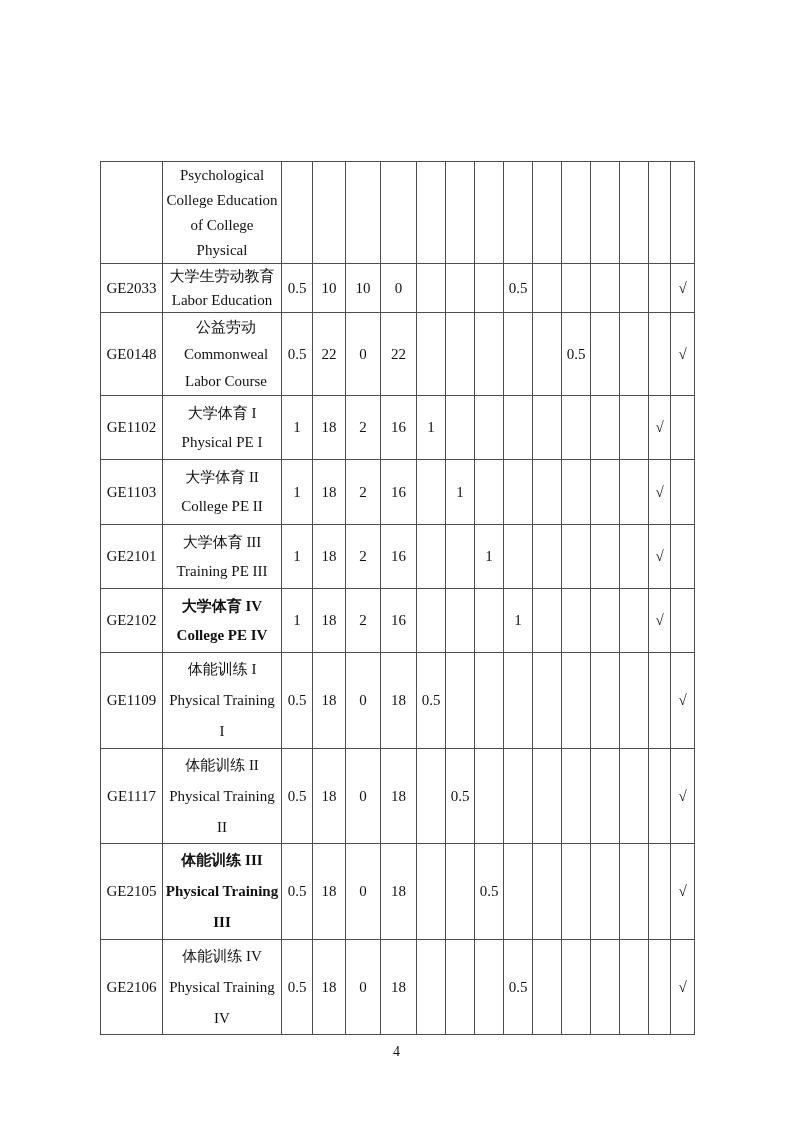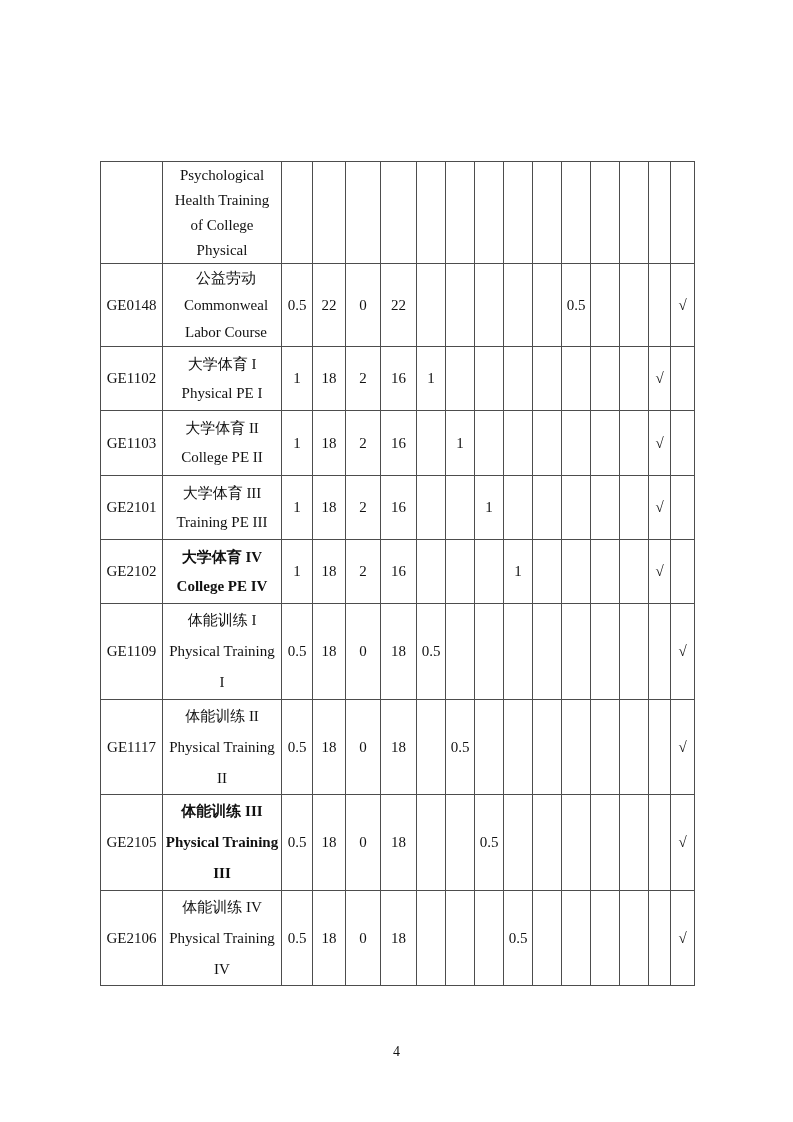--- a/index.html
+++ b/index.html
@@ -73,38 +73,59 @@
       <col style="width:29px">
       <col style="width:29px">
       <col style="width:22px">
       <col style="width:24px">
     </colgroup>
     <tbody id="course-table-body">
         <tr style="height: 102px;">
           <td></td>
           <td class="name-cell" style="line-height: 25px;">
             <div>Psychological</div>
-            <div>Health Training</div>
+            <div>College Education</div>
             <div>of College</div>
             <div>Physical</div>
           </td>
           <td></td>
           <td></td>
           <td></td>
           <td></td>
           <td></td>
           <td></td>
           <td></td>
           <td></td>
           <td></td>
           <td></td>
           <td></td>
           <td></td>
           <td class="check-cell"></td>
           <td class="check-cell"></td>
+        </tr>
+        <tr style="height: 49px;">
+          <td>GE2033</td>
+          <td class="name-cell" style="line-height: 24px;">
+            <div>大学生劳动教育</div>
+            <div>Labor Education</div>
+          </td>
+          <td>0.5</td>
+          <td>10</td>
+          <td>10</td>
+          <td>0</td>
+          <td></td>
+          <td></td>
+          <td></td>
+          <td>0.5</td>
+          <td></td>
+          <td></td>
+          <td></td>
+          <td></td>
+          <td class="check-cell"></td>
+          <td class="check-cell">√</td>
         </tr>
         <tr style="height: 83px;">
           <td>GE0148</td>
           <td class="name-cell" style="line-height: 27px; padding-left: 8px;">
             <div>公益劳动</div>
             <div>Commonweal</div>
             <div>Labor Course</div>
           </td>
           <td>0.5</td>
           <td>22</td>

